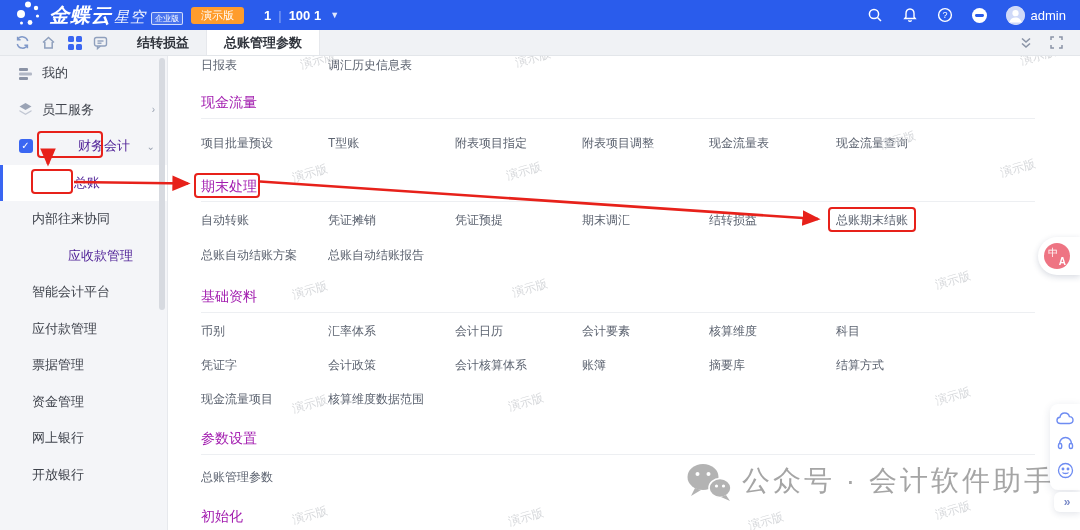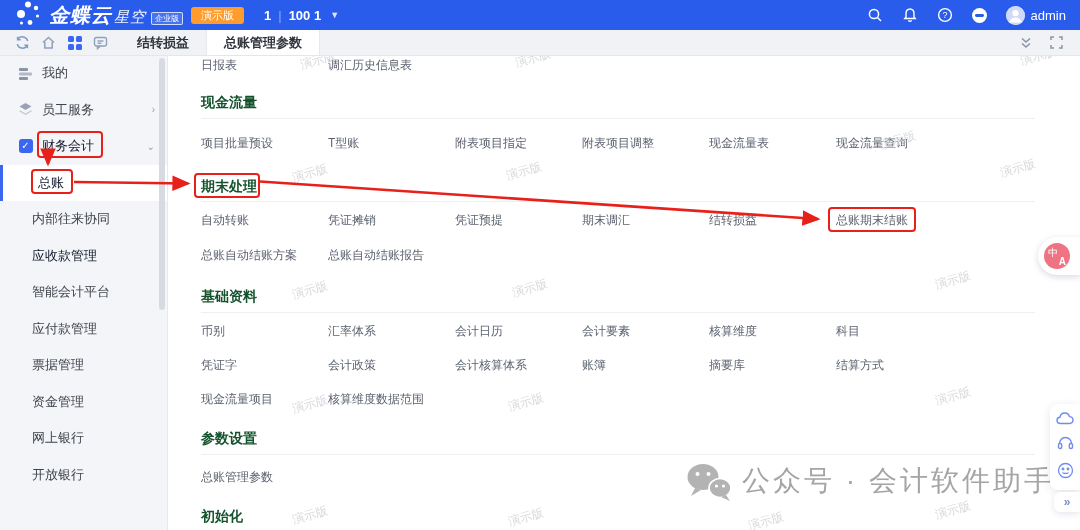--- a/index.html
+++ b/index.html
@@ -30,30 +30,30 @@
   .tabs{display:flex;align-items:stretch;}
   .tab{display:flex;align-items:center;padding:0 17px;font-size:13px;font-weight:bold;color:#2f333b;}
   .tab.active{background:#fff;border-left:1px solid #e6e8ec;border-right:1px solid #e6e8ec;}
   .toolbar-right{margin-left:auto;display:flex;align-items:center;gap:16px;padding-right:16px;}
 
   
   .sidebar{position:absolute;top:55px;left:0;width:168px;bottom:0;background:#f4f5f8;border-right:1px solid #e7e9ed;box-sizing:border-box;z-index:10;}
   .s-item{height:36.5px;display:flex;align-items:center;padding-left:32px;font-size:13px;color:#3f434c;cursor:pointer;position:relative;box-sizing:border-box;}
   .s-item.has-icon{padding-left:18px;}
   .s-icon{width:15px;height:15px;margin-right:9px;display:inline-flex;align-items:center;justify-content:center;flex:0 0 auto;}
-  .s-item.blue .s-label{color:#0f172a;}
+  .s-item.blue .s-label{color:#4c1d95;margin-left:36px;}
   .s-item.selected{background:#fff;padding-left:38px;}
   .s-item.selected::before{content:"";position:absolute;left:0;top:0;bottom:0;width:3px;background:#3a66f2;}
   .s-caret{margin-left:auto;margin-right:12px;color:#9aa2b1;font-size:10px;}
   .checkbox-glyph{width:14px;height:14px;background:#3a66f2;border-radius:3px;color:#fff;font-size:10px;line-height:14px;text-align:center;font-weight:bold;}
   .s-scrollthumb{position:absolute;right:2px;top:3px;width:6px;height:252px;background:#d7dae0;border-radius:3px;}
 
   
   .main{position:absolute;left:169px;top:55px;right:0;bottom:0;background:#fff;overflow:hidden;z-index:5;}
-  .m-title{position:absolute;left:32px;margin:0;font-size:14px;font-weight:bold;color:#14532d;line-height:19px;}
+  .m-title{position:absolute;left:32px;margin:0;font-size:14px;font-weight:normal;color:#a21caf;line-height:19px;}
   .m-divider{position:absolute;left:32px;right:45px;height:1px;background:#edeff2;}
   .m-row{position:absolute;left:32px;display:grid;grid-template-columns:repeat(6,127px);font-size:12px;color:#5c6370;line-height:16px;}
   .m-link{cursor:pointer;white-space:nowrap;}
 
   
   .wm{position:absolute;font-size:12px;color:#d6d8db;transform:rotate(-16deg);z-index:8;pointer-events:none;white-space:nowrap;}
 
   
   .promo{position:absolute;left:686px;top:462px;display:flex;align-items:flex-start;z-index:30;pointer-events:none;}
   .promo-text{font-size:28px;color:#a5a5a5;letter-spacing:3px;margin-left:10px;white-space:nowrap;}

